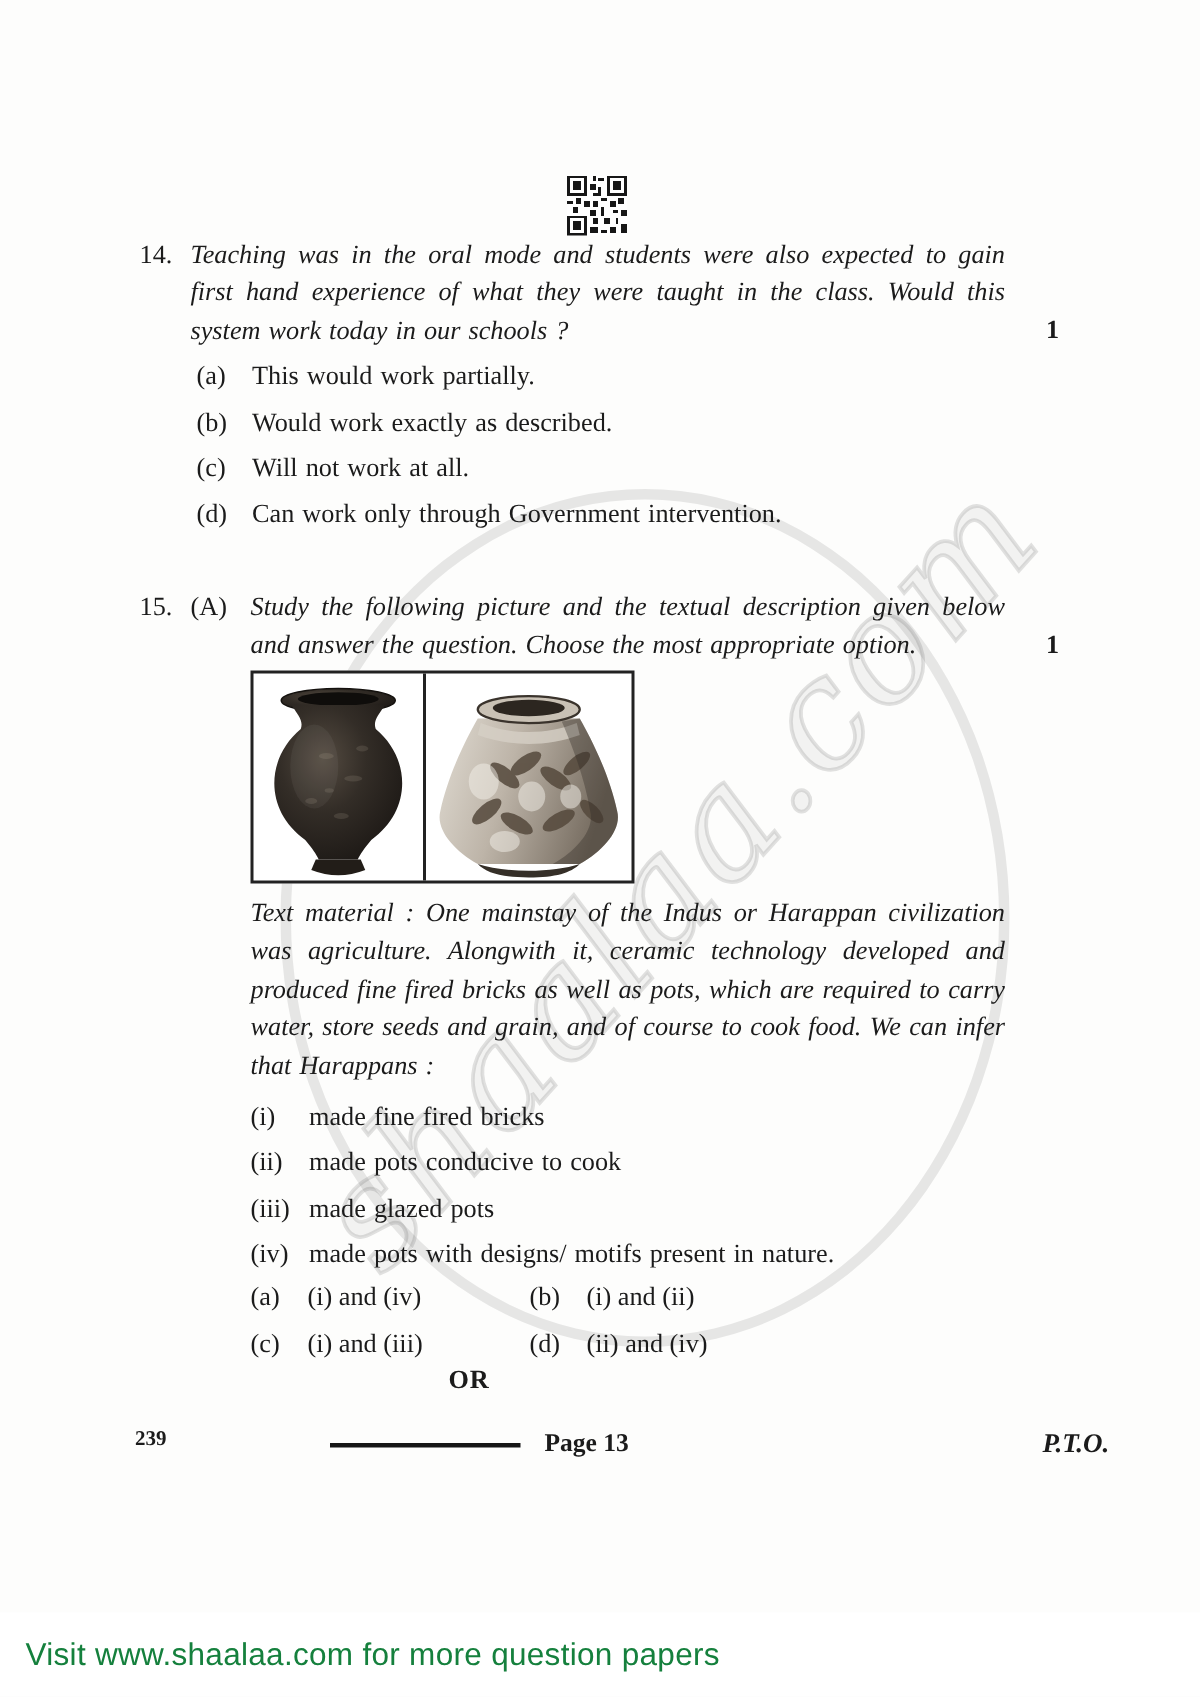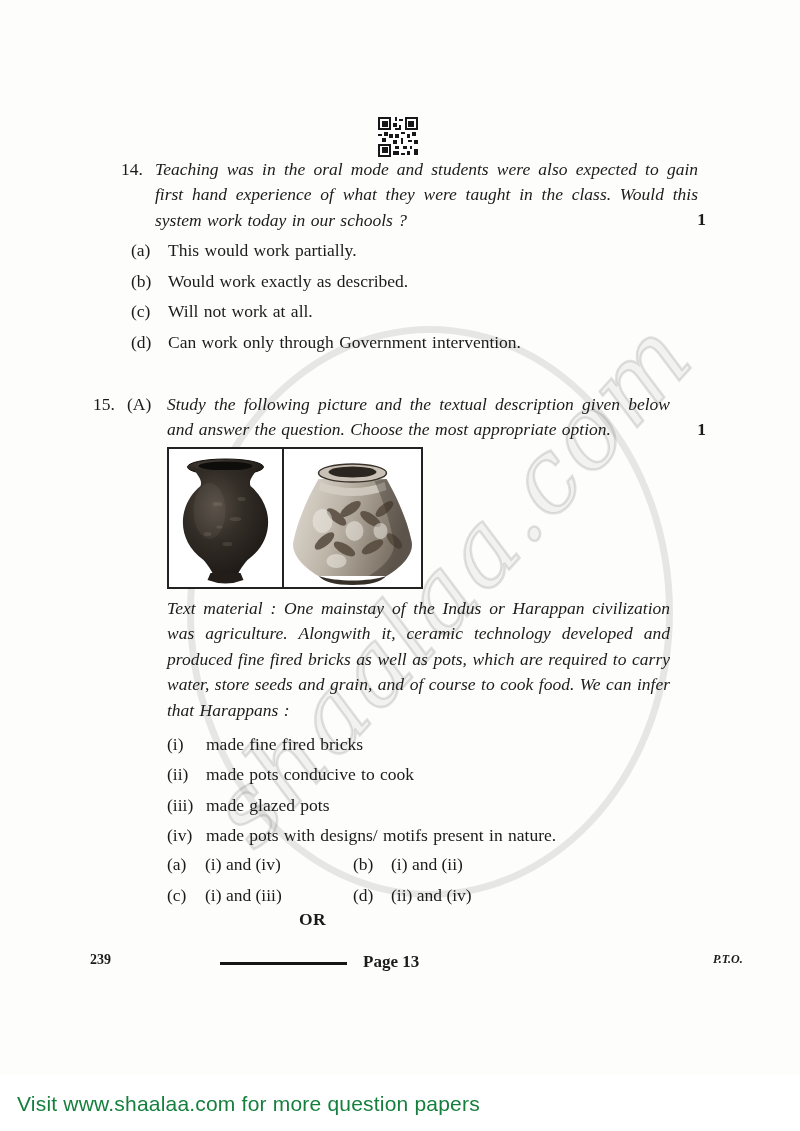--- a/index.html
+++ b/index.html
@@ -28,21 +28,21 @@
 
   .z { position:absolute; z-index:1; }
 
   
   .qr { left:378px; top:117px; width:40px; height:40px; }
 
   
   .qtext { font-size:17.5px; line-height:25.4px; word-spacing:1px;font-style:italic; }
   .jline { text-align:justify; text-align-last:justify; }
   .q14 { left:93px; top:157px; width:615px; display:flex; }
-  .q14 .qnum { width:34px; font-size:17.5px; line-height:25.4px;margin-left:28px; }
+  .q14 .qnum { width:34px; font-size:17.5px; line-height:25.4px; }
   .q14 .qbody { width:543px; }
   .marks { position:absolute; right:2px; bottom:3px; font-weight:bold; font-size:17.5px; }
 
   .optlist14 { left:131px; top:237px; width:560px; }
   .optrow { display:flex; height:30.6px; font-size:17.5px; line-height:26px; word-spacing:1px; }
   .optrow .olab { width:37px; }
 
   .q15 { left:93px; top:392px; width:615px; display:flex; }
   .q15 .qnum  { width:34px; font-size:17.5px; line-height:25.4px; }
   .q15 .qpart { width:40px; font-size:17.5px; line-height:25.4px; }
@@ -67,21 +67,21 @@
   .ogrow .glab { width:38px; }
   .ogrow .gtxt1 { width:148px; }
   .ogrow .gtxt2 { flex:1; }
 
   .or { left:283px; top:909px; font-size:17.5px; font-weight:bold; letter-spacing:0.5px;margin-left:16px; }
 
   
   .fcode { left:90px; top:952px; font-size:14px; font-weight:bold; }
   .frule { left:220px; top:962px; width:127px; height:2.5px; background:#161616; }
   .fpage { left:363px; top:952px; font-size:17px; font-weight:bold; }
-  .fpto  { left:713px; top:952px; font-size:12px; font-weight:bold; font-style:italic;text-align:right; }
+  .fpto  { left:695px; top:952px; font-size:18px; font-weight:bold; font-style:italic;text-align:right; }
 
   
   .banner-area { left:0; top:1075px; width:800px; height:56px; background:#ffffff; }
   .banner { left:17px; top:1092px; font-family:"Liberation Sans", sans-serif;
     font-size:21px; color:#15803d; letter-spacing:0.2px; }
 </style>
 </head>
 <body>
 
 <div class="wm-ellipse"></div>

